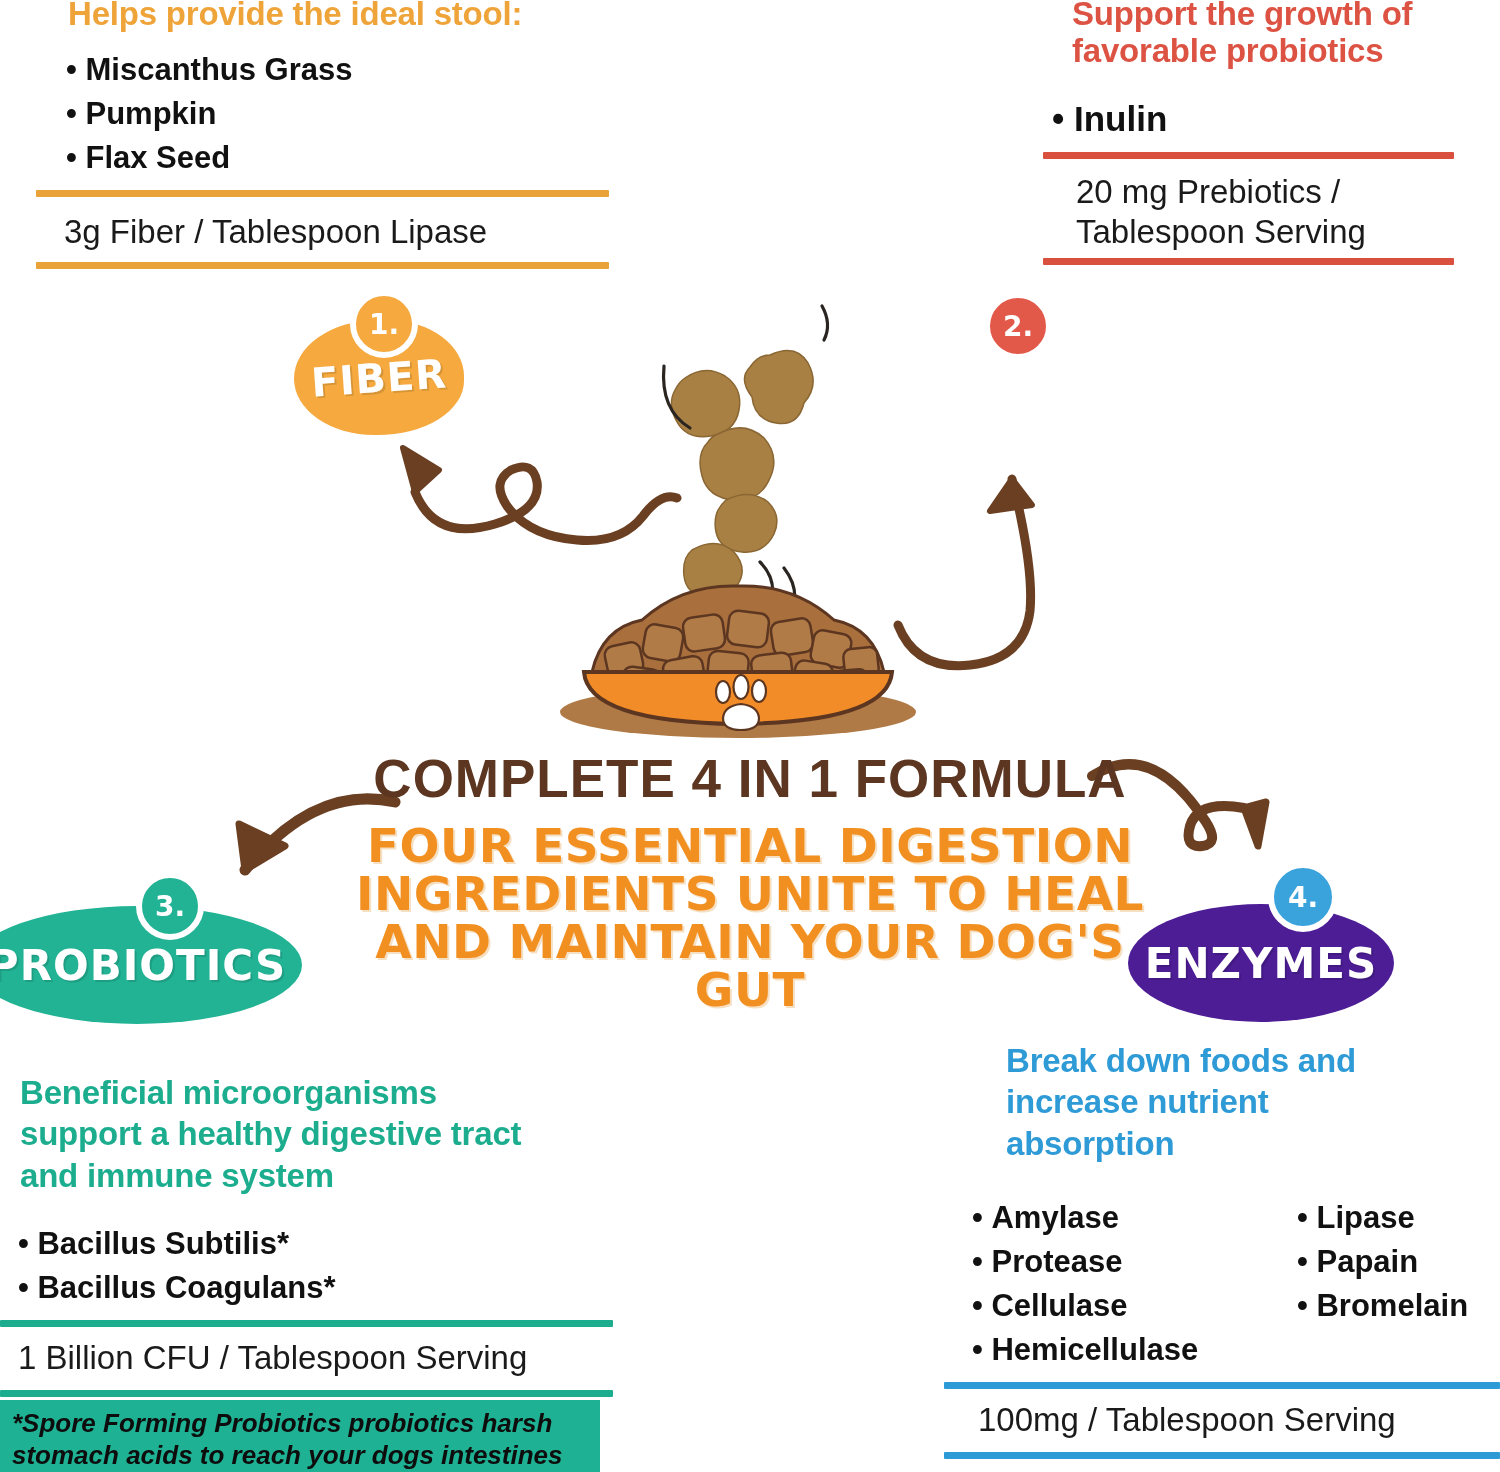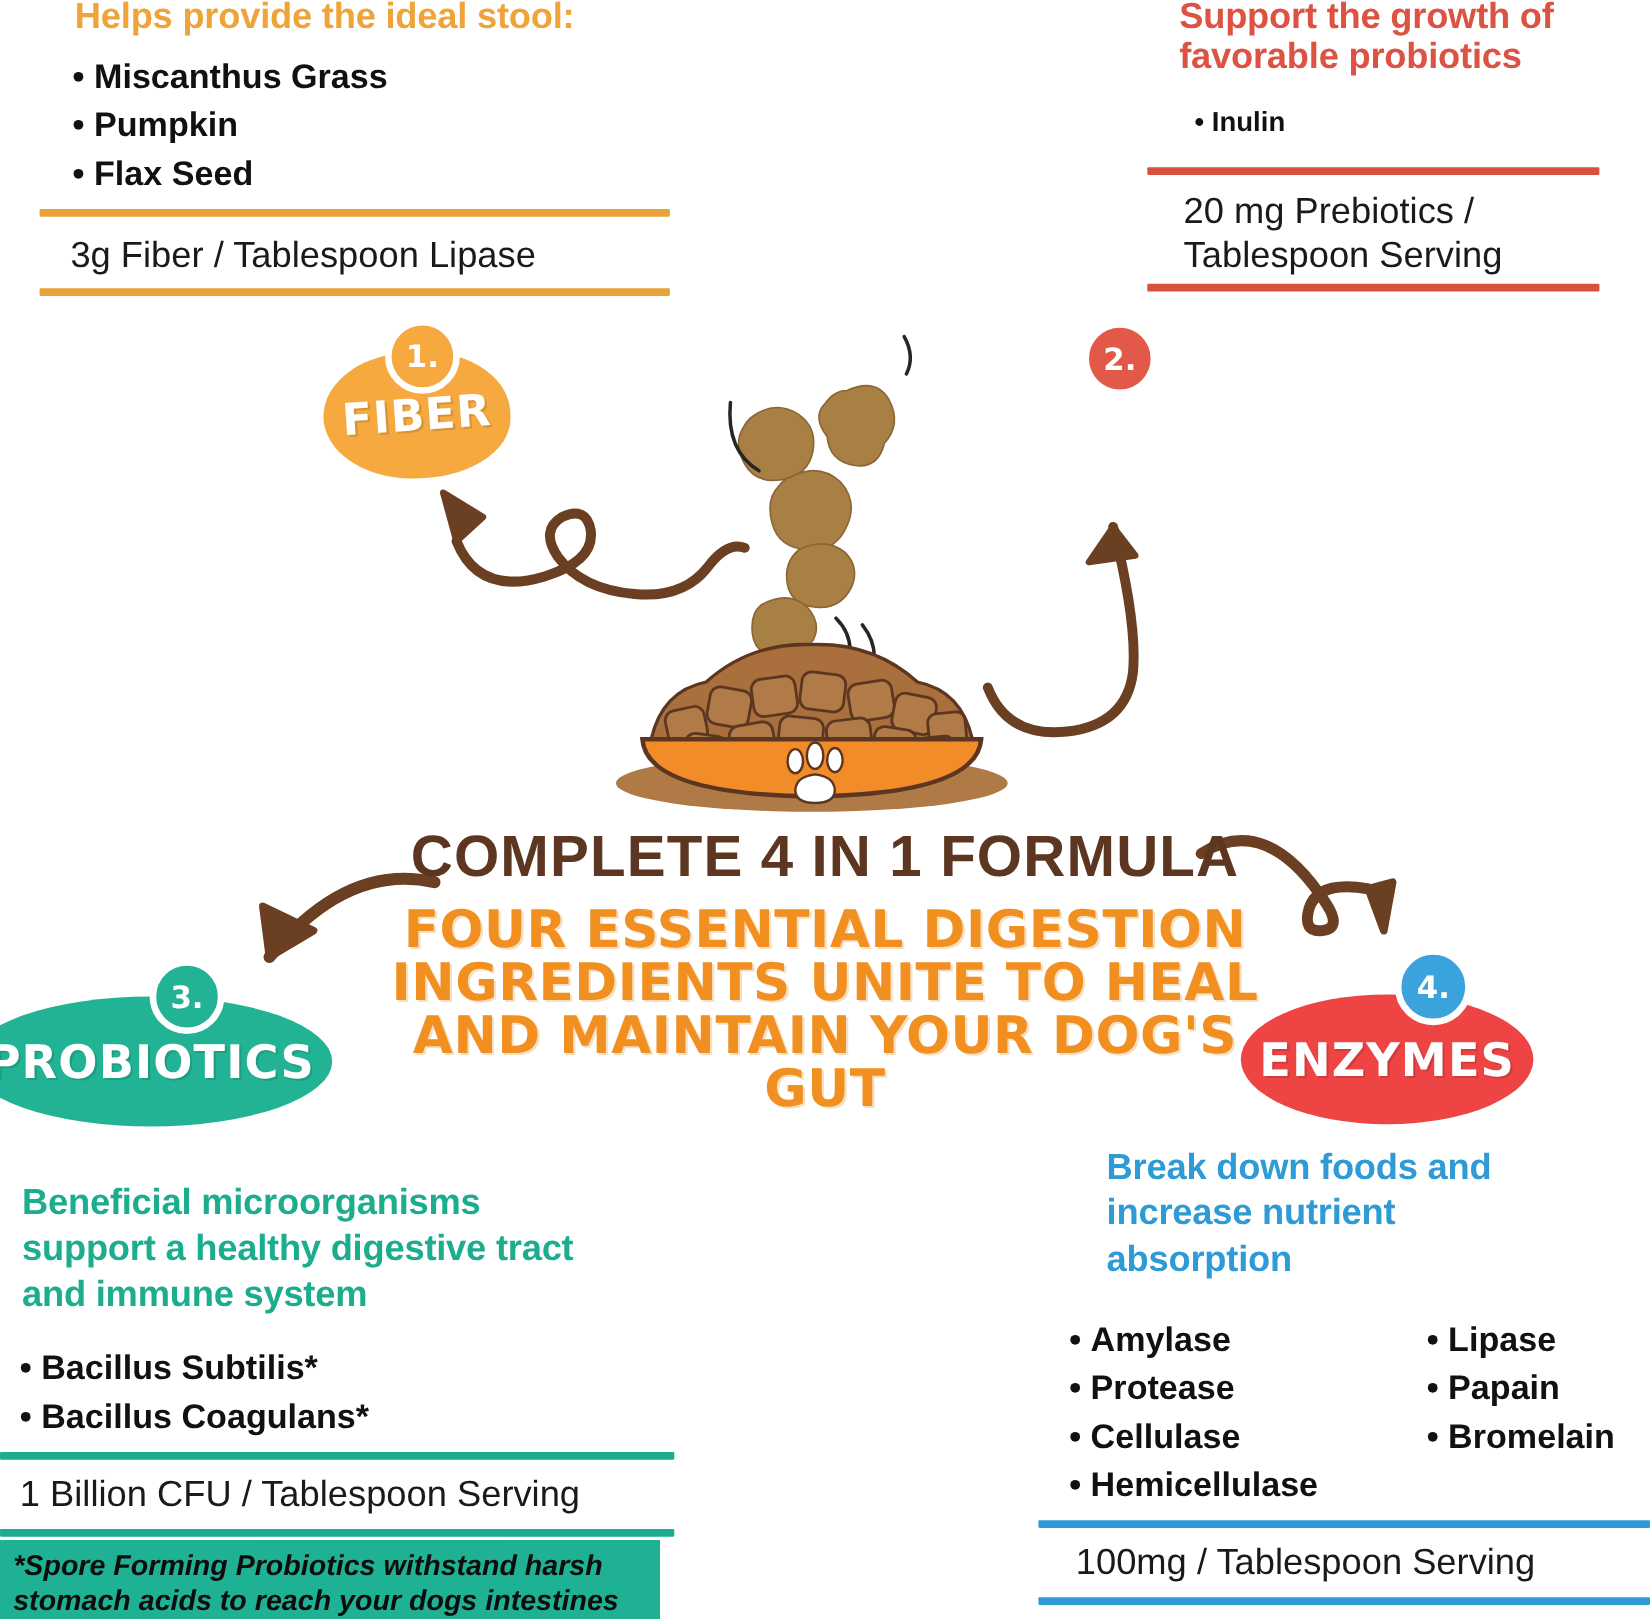--- a/index.html
+++ b/index.html
@@ -129,21 +129,21 @@
   <div class="abs" style="left:294px; top:290px; width:170px; height:145px;">
     <div class="abs badge" style="left:0; top:30px; width:170px; height:115px; background:#F5A93E;
                 border-radius:50% 46% 52% 48% / 52% 50% 48% 50%;">
       <span class="badge-text" style="font-size:40px; transform:rotate(-4deg);">FIBER</span>
     </div>
     <div class="numdot" style="left:56px; top:0px; width:56px; height:56px; background:#F5A93E; font-size:28px;">1.</div>
   </div>
 
   <div class="abs hdr hdr-red" style="left:1072px; top:-4px; width:420px; font-size:33px;">Support the growth of favorable probiotics</div>
 
-  <div class="abs bullets" style="left:1086px; top:94px; width:400px; font-size:25px;">
+  <div class="abs bullets" style="left:1052px; top:94px; width:400px; font-size:35px;">
     <div>
       <span>•&nbsp;</span><span>Inulin</span>
     </div>
   </div>
 
   <div class="abs rule rule-red" style="left:1043px; top:152px; width:411px;"></div>
   <div class="abs dose" style="left:1076px; top:172px; width:400px; font-size:33px;">
     <span>20 mg Prebiotics / Tablespoon Serving</span>
   </div>
   <div class="abs rule rule-red" style="left:1043px; top:258px; width:411px;"></div>
@@ -242,24 +242,24 @@
     </div>
     <div>
       <span>•&nbsp;</span><span>Bacillus Coagulans*</span>
     </div>
   </div>
 
   <div class="abs rule rule-teal" style="left:0px; top:1320px; width:613px;"></div>
   <div class="abs dose" style="left:18px; top:1338px; width:600px; font-size:33px;">1 Billion CFU / Tablespoon Serving</div>
   <div class="abs rule rule-teal" style="left:0px; top:1390px; width:613px;"></div>
 
-  <div class="abs spore-box" style="left:0px; top:1400px; width:600px; height:72px; font-size:26px; padding:8px 12px 0 12px; box-sizing:border-box;">*Spore Forming Probiotics withstand harsh stomach acids to reach your dogs intestines</div>
+  <div class="abs spore-box" style="left:0px; top:1400px; width:600px; height:72px; font-size:26px; padding:8px 12px 0 12px; box-sizing:border-box;">*Spore Forming Probiotics probiotics harsh stomach acids to reach your dogs intestines</div>
 
   <div class="abs" style="left:1128px; top:862px; width:266px; height:160px;">
-    <div class="abs badge" style="left:0; top:42px; width:266px; height:118px; background:#ef4444; border-radius:50%;">
+    <div class="abs badge" style="left:0; top:42px; width:266px; height:118px; background:#4c1d95; border-radius:50%;">
       <span class="badge-text" style="font-size:42px;">ENZYMES</span>
     </div>
     <div class="numdot" style="left:140px; top:0px; width:58px; height:58px; background:#3BA3DC; font-size:28px;">4.</div>
   </div>
 
   <div class="abs hdr hdr-blue" style="left:982px; top:1040px; width:430px; font-size:33px; line-height:1.25;">Break down foods and increase nutrient absorption</div>
 
   <div class="abs bullets" style="left:972px; top:1196px; width:310px; font-size:31px;">
     <div>
       <span>•&nbsp;</span><span>Amylase</span>

